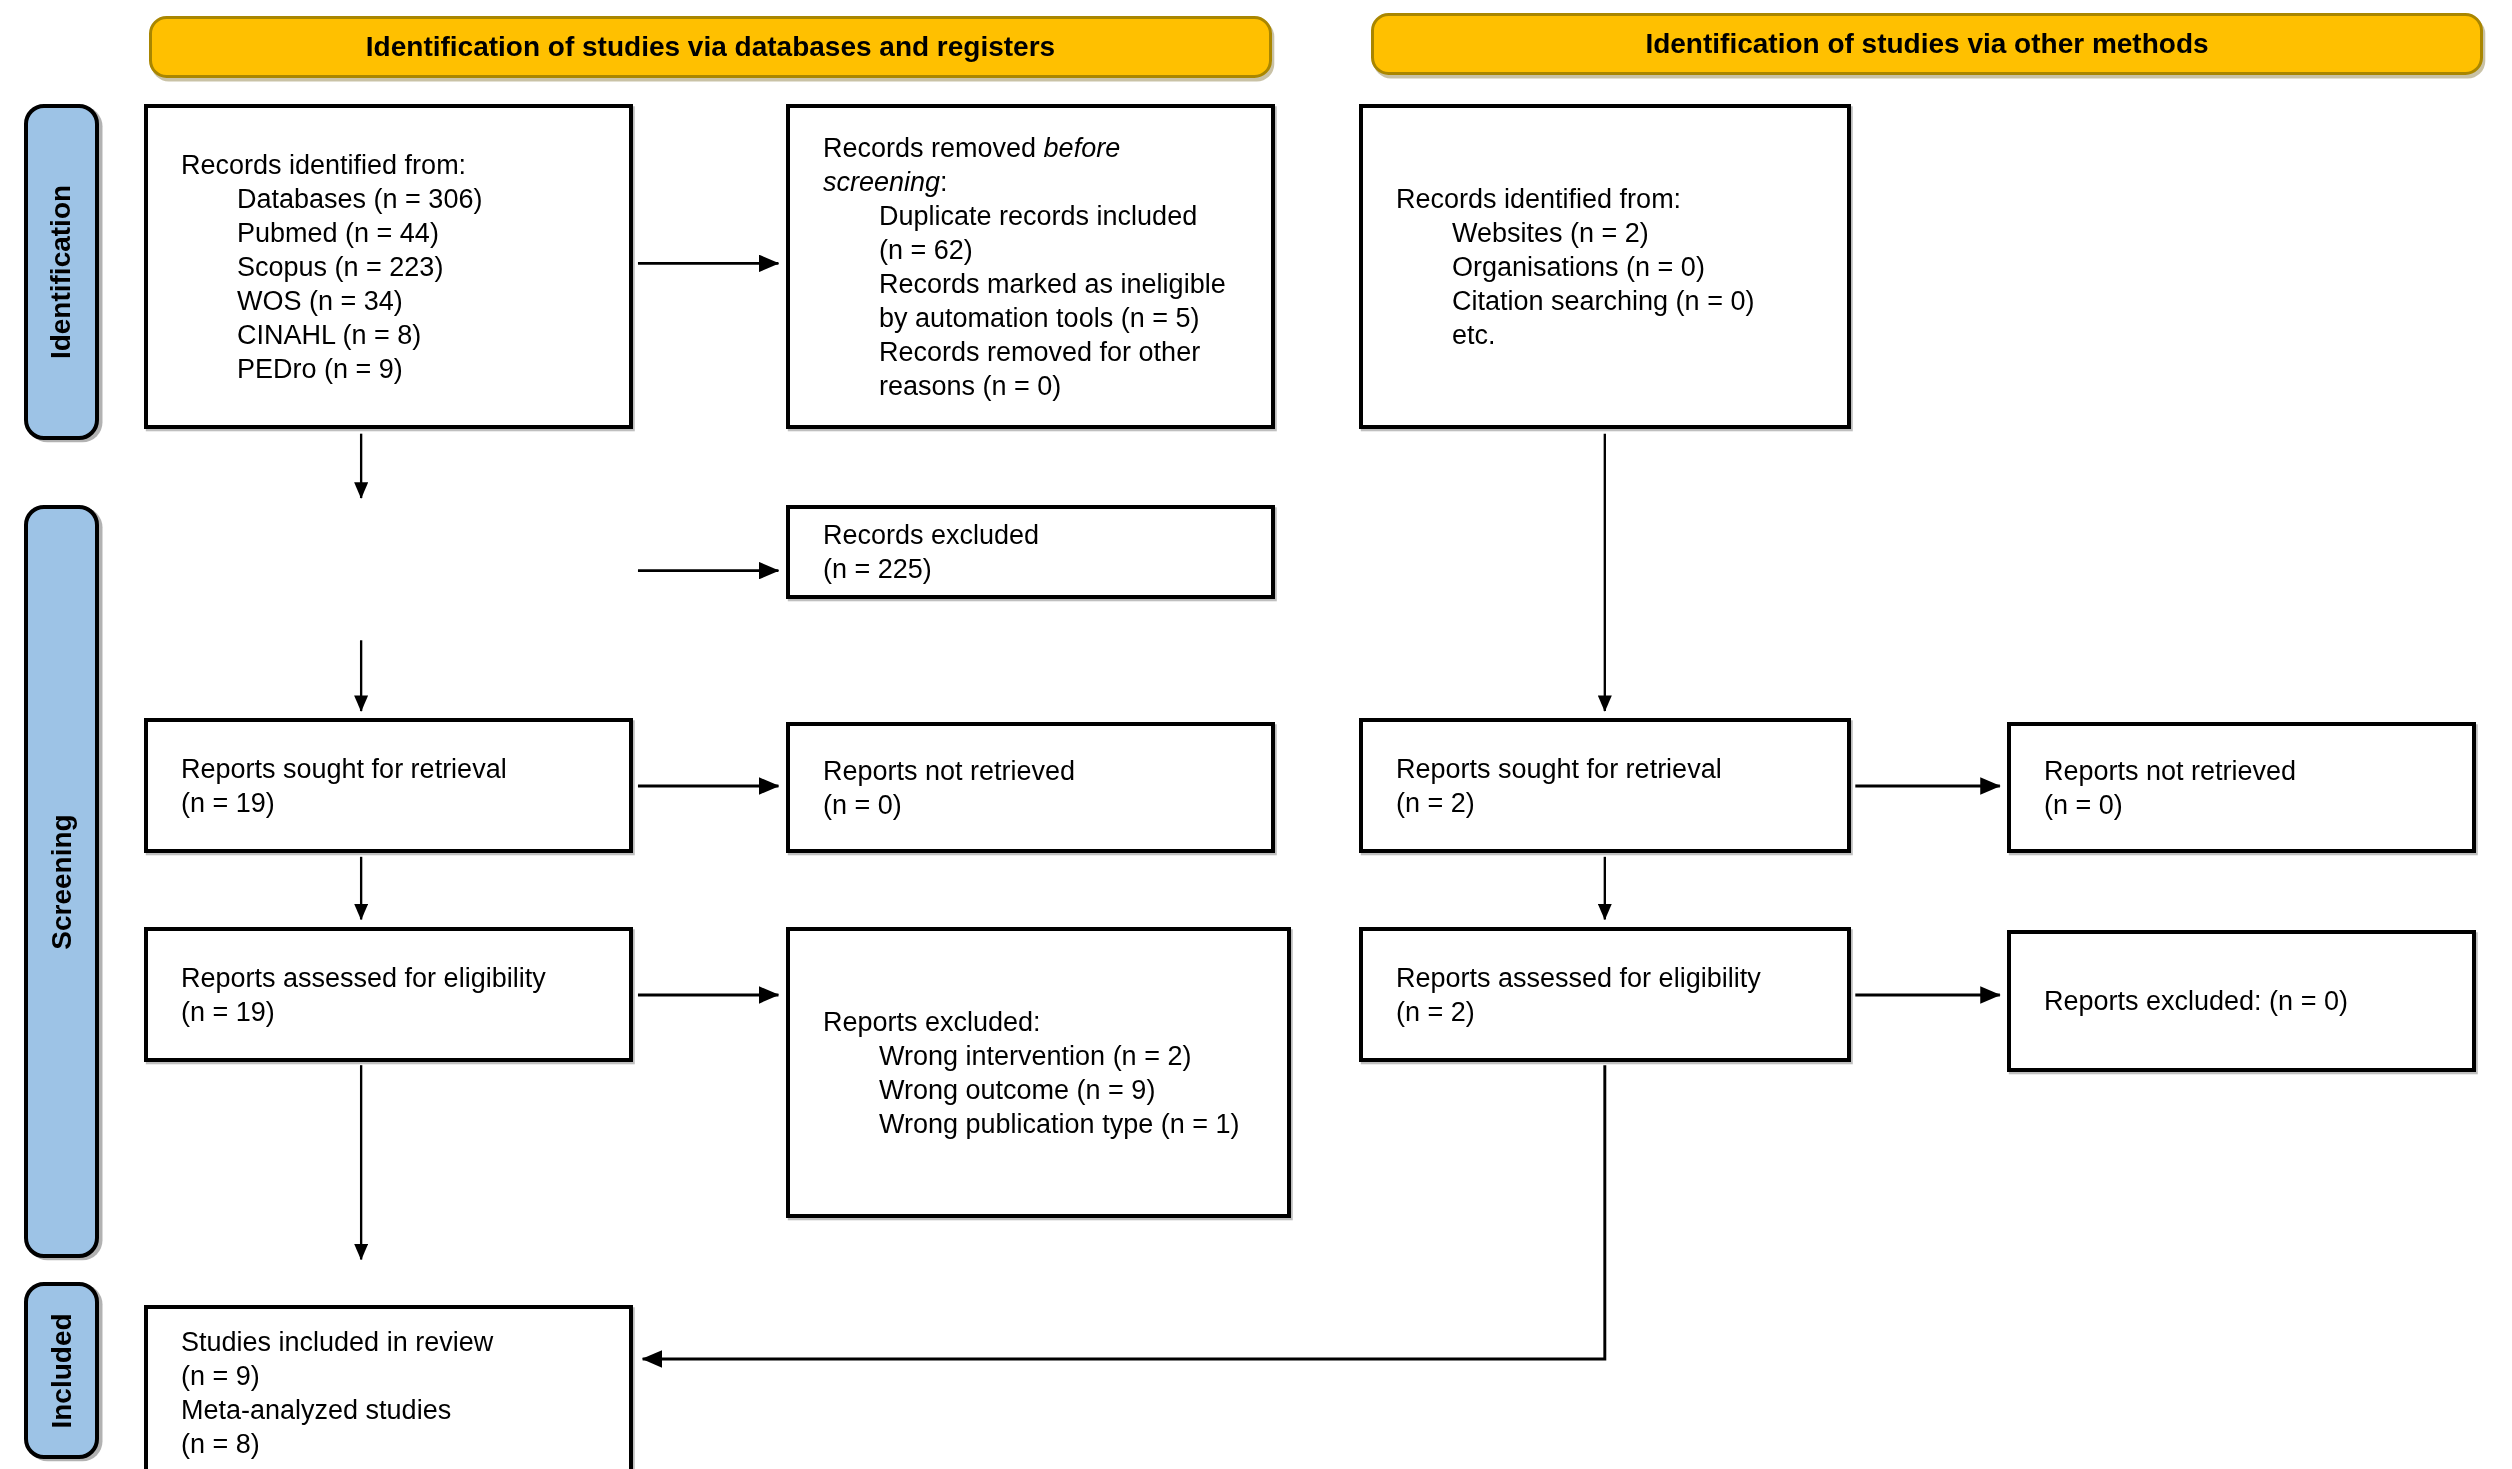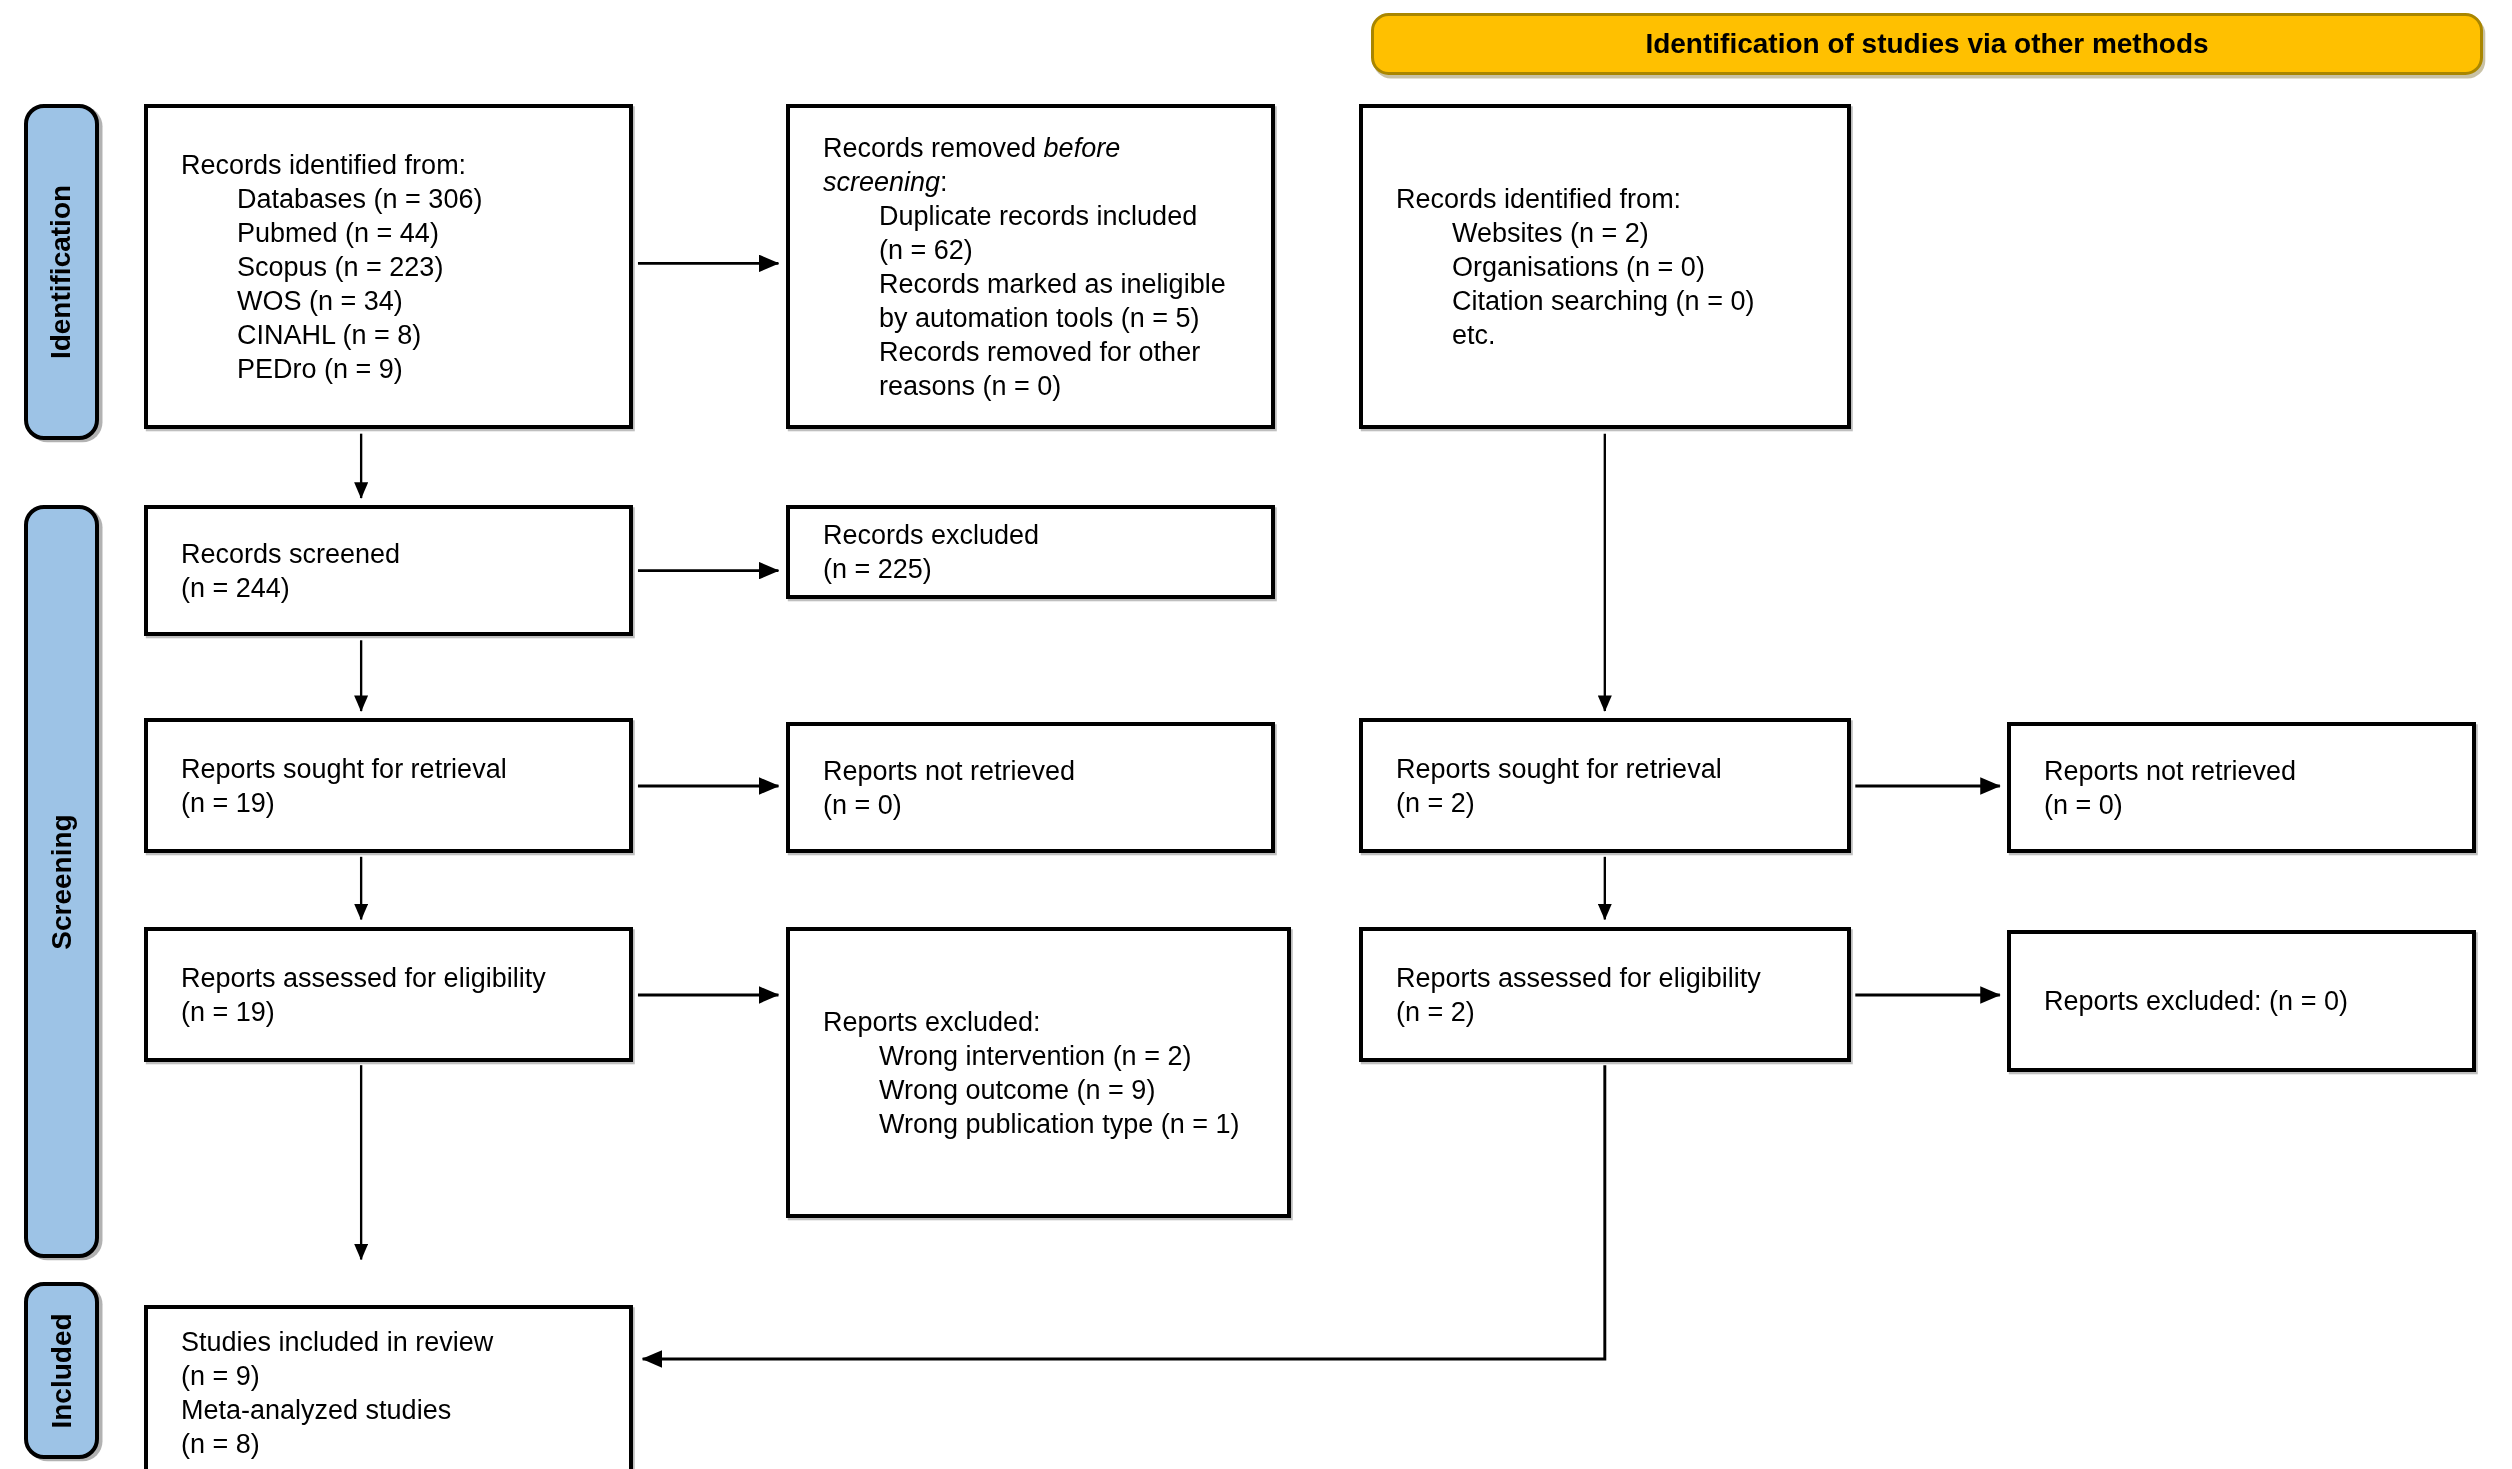--- a/index.html
+++ b/index.html
@@ -98,20 +98,23 @@
     <line x1="617" y1="1464" x2="617" y2="1571" stroke="var(--arrow, #000)" stroke-width="4" marker-end="url(#ah)"></line>
     <line x1="1090" y1="1700" x2="1330" y2="1700" stroke="var(--arrow, #000)" stroke-width="5" marker-end="url(#ah)"></line>
     <line x1="617" y1="1820" x2="617" y2="2152" stroke="var(--arrow, #000)" stroke-width="4" marker-end="url(#ah)"></line>
     <line x1="2742" y1="741" x2="2742" y2="1215" stroke="var(--arrow, #000)" stroke-width="4" marker-end="url(#ah)"></line>
     <line x1="3170" y1="1343" x2="3417" y2="1343" stroke="var(--arrow, #000)" stroke-width="5" marker-end="url(#ah)"></line>
     <line x1="2742" y1="1464" x2="2742" y2="1571" stroke="var(--arrow, #000)" stroke-width="4" marker-end="url(#ah)"></line>
     <line x1="3170" y1="1700" x2="3417" y2="1700" stroke="var(--arrow, #000)" stroke-width="5" marker-end="url(#ah)"></line>
     <polyline points="2742,1820 2742,2322 1098,2322" fill="none" stroke="var(--arrow, #000)" stroke-width="5" marker-end="url(#ah)"></polyline>
   </svg>
 
+  <div class="banner" style="left:149px; top:16px; width:1117px; height:56px;">
+    <span>Identification of studies via databases and registers</span>
+  </div>
   <div class="banner" style="left:1371px; top:13px; width:1106px; height:56px;">
     <span>Identification of studies via other methods</span>
   </div>
 
   <div class="stage" style="left:24px; top:104px; width:67px; height:328px;">
     <span>Identification</span>
   </div>
   <div class="stage" style="left:24px; top:505px; width:67px; height:745px;">
     <span>Screening</span>
   </div>
@@ -141,24 +144,20 @@
   </div>
 
   <div class="box" style="left:1359px; top:104px; width:492px; height:325px;">
     <div class="bline">Records identified from:</div>
     <div class="item">Websites (n = 2)</div>
     <div class="item">Organisations (n = 0)</div>
     <div class="item">Citation searching (n = 0)</div>
     <div class="item">etc.</div>
   </div>
 
-  <div class="box" style="left:144px; top:505px; width:489px; height:131px;">
-    <div class="bline">Records screened</div>
-    <div class="bline">(n = 244)</div>
-  </div>
   <div class="box" style="left:786px; top:505px; width:489px; height:94px;">
     <div class="bline">Records excluded</div>
     <div class="bline">(n = 225)</div>
   </div>
 
   <div class="box" style="left:144px; top:718px; width:489px; height:135px;">
     <div class="bline">Reports sought for retrieval</div>
     <div class="bline">(n = 19)</div>
   </div>
   <div class="box" style="left:786px; top:722px; width:489px; height:131px;">

